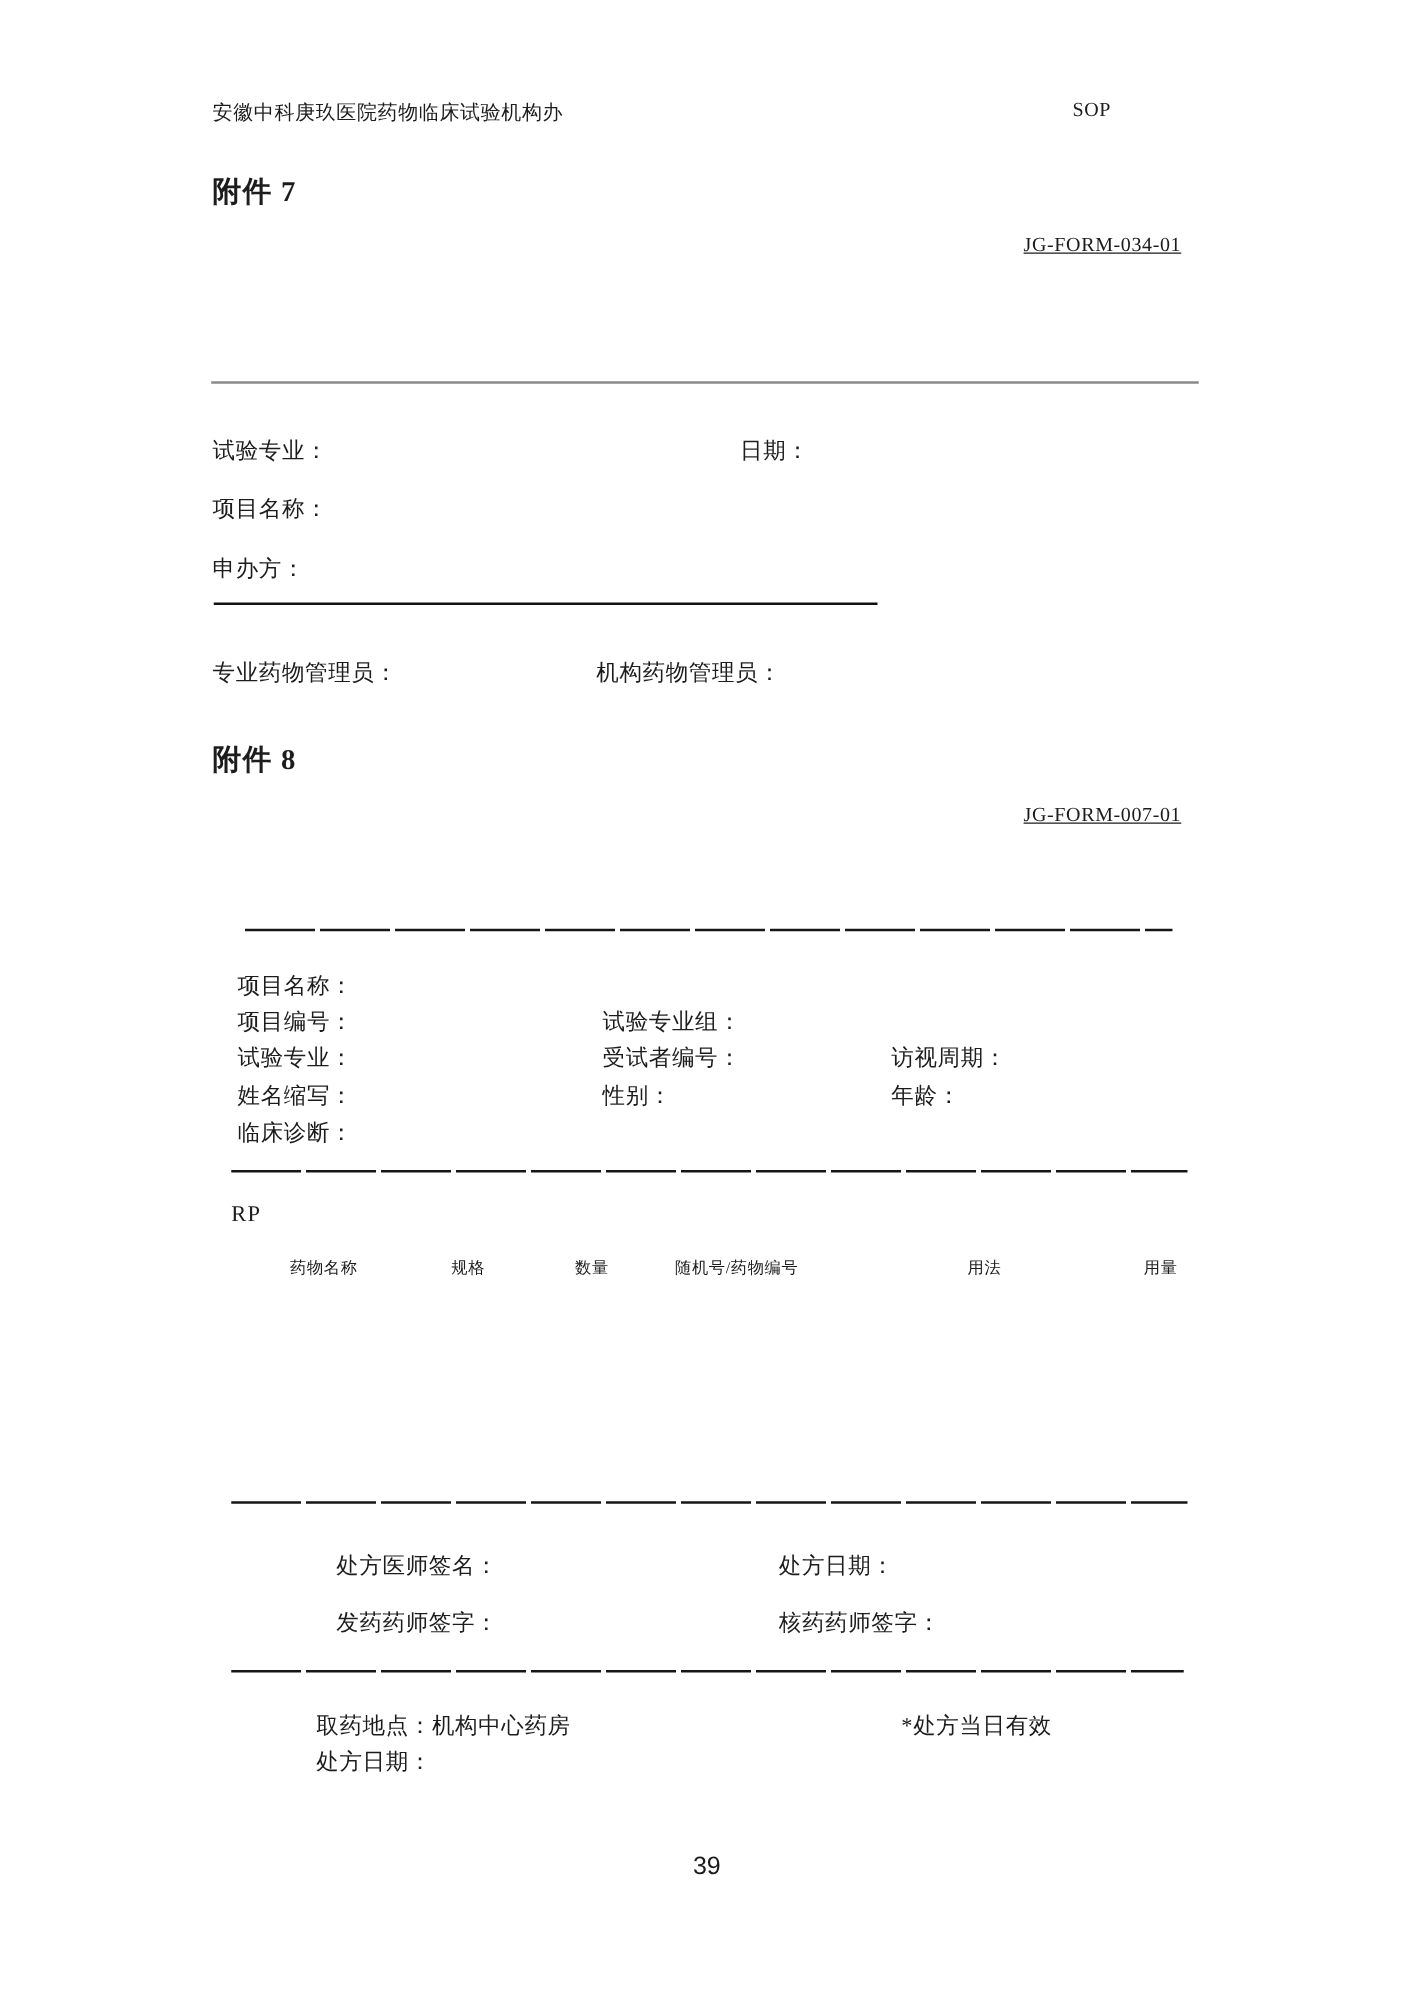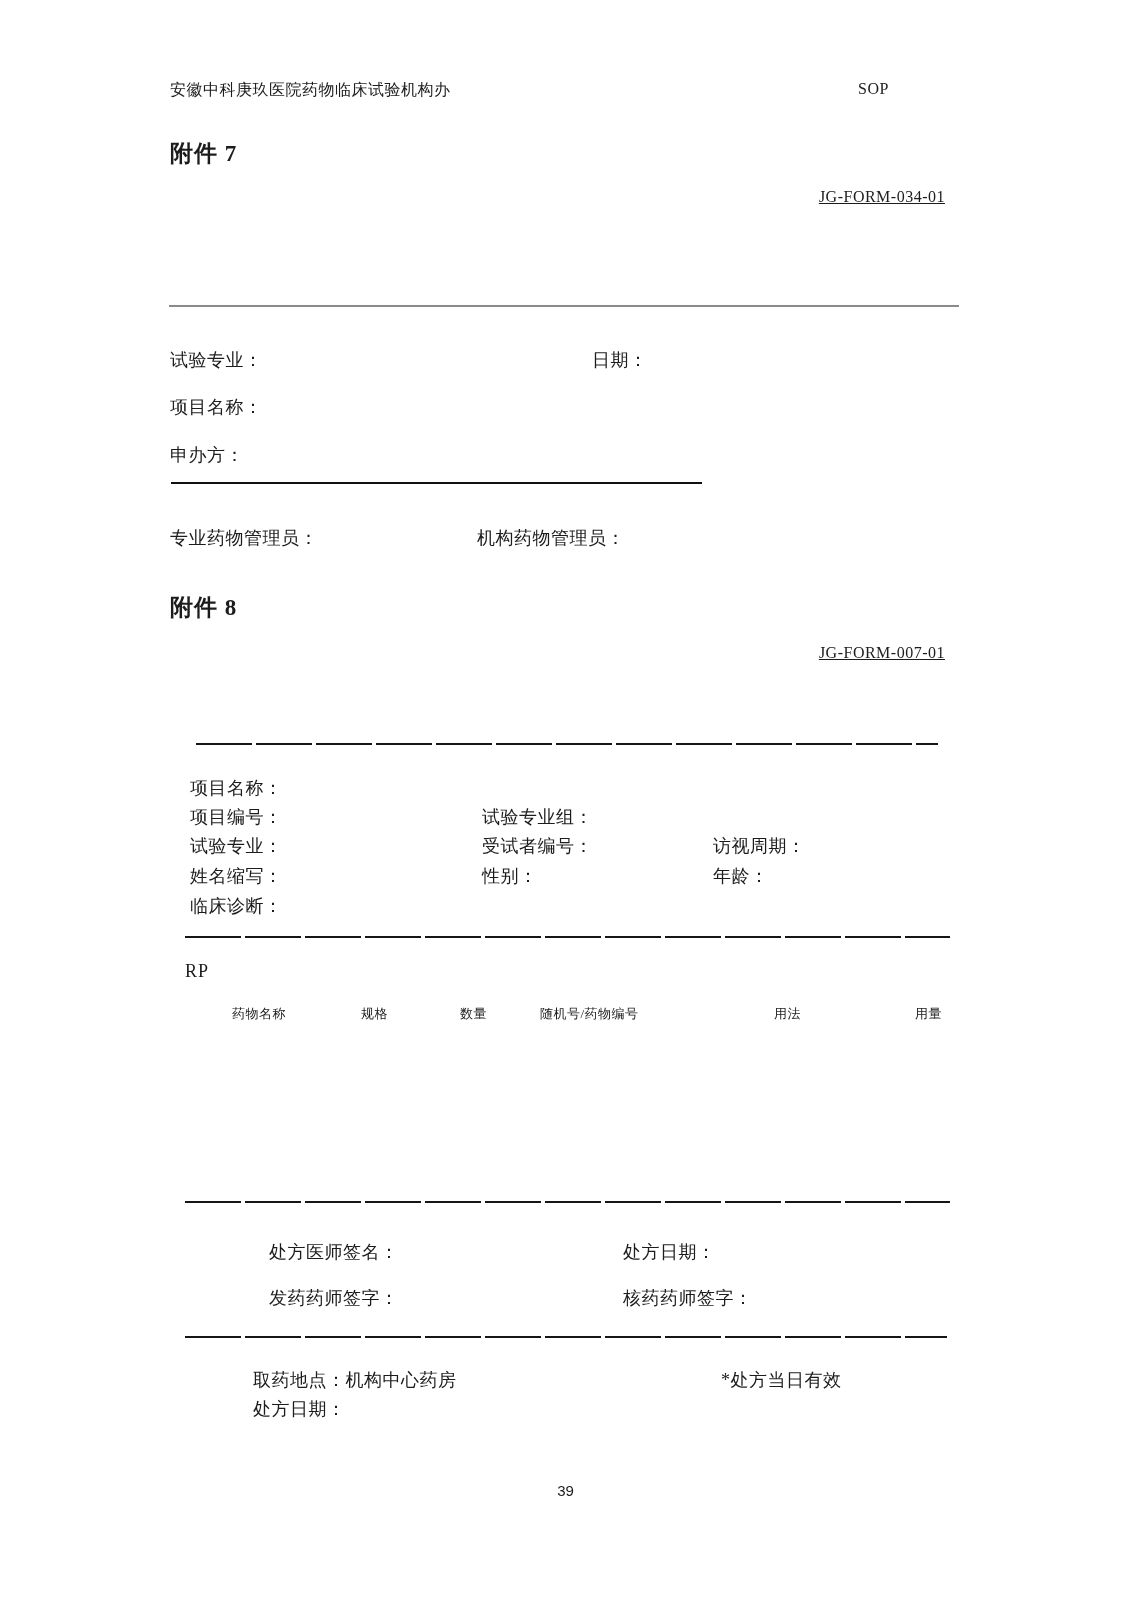--- a/index.html
+++ b/index.html
@@ -58,21 +58,21 @@
       #161616 0px, #161616 56px,
       transparent 56px, transparent 60px
     );
   }
 
   .page-number {
     left: 0;
     width: 100%;
     text-align: center;
     font-family: "Liberation Sans", "DejaVu Sans", sans-serif;
-    font-size: 15px;
+    font-size: 20px;
   }
 </style>
 </head>
 <body>
 
 <div class="page">
 
   <div class="abs header-text" style="left:170px; top:80px;">安徽中科庚玖医院药物临床试验机构办</div>
   <div class="abs header-text" style="left:858px; top:80px;">SOP</div>
 

